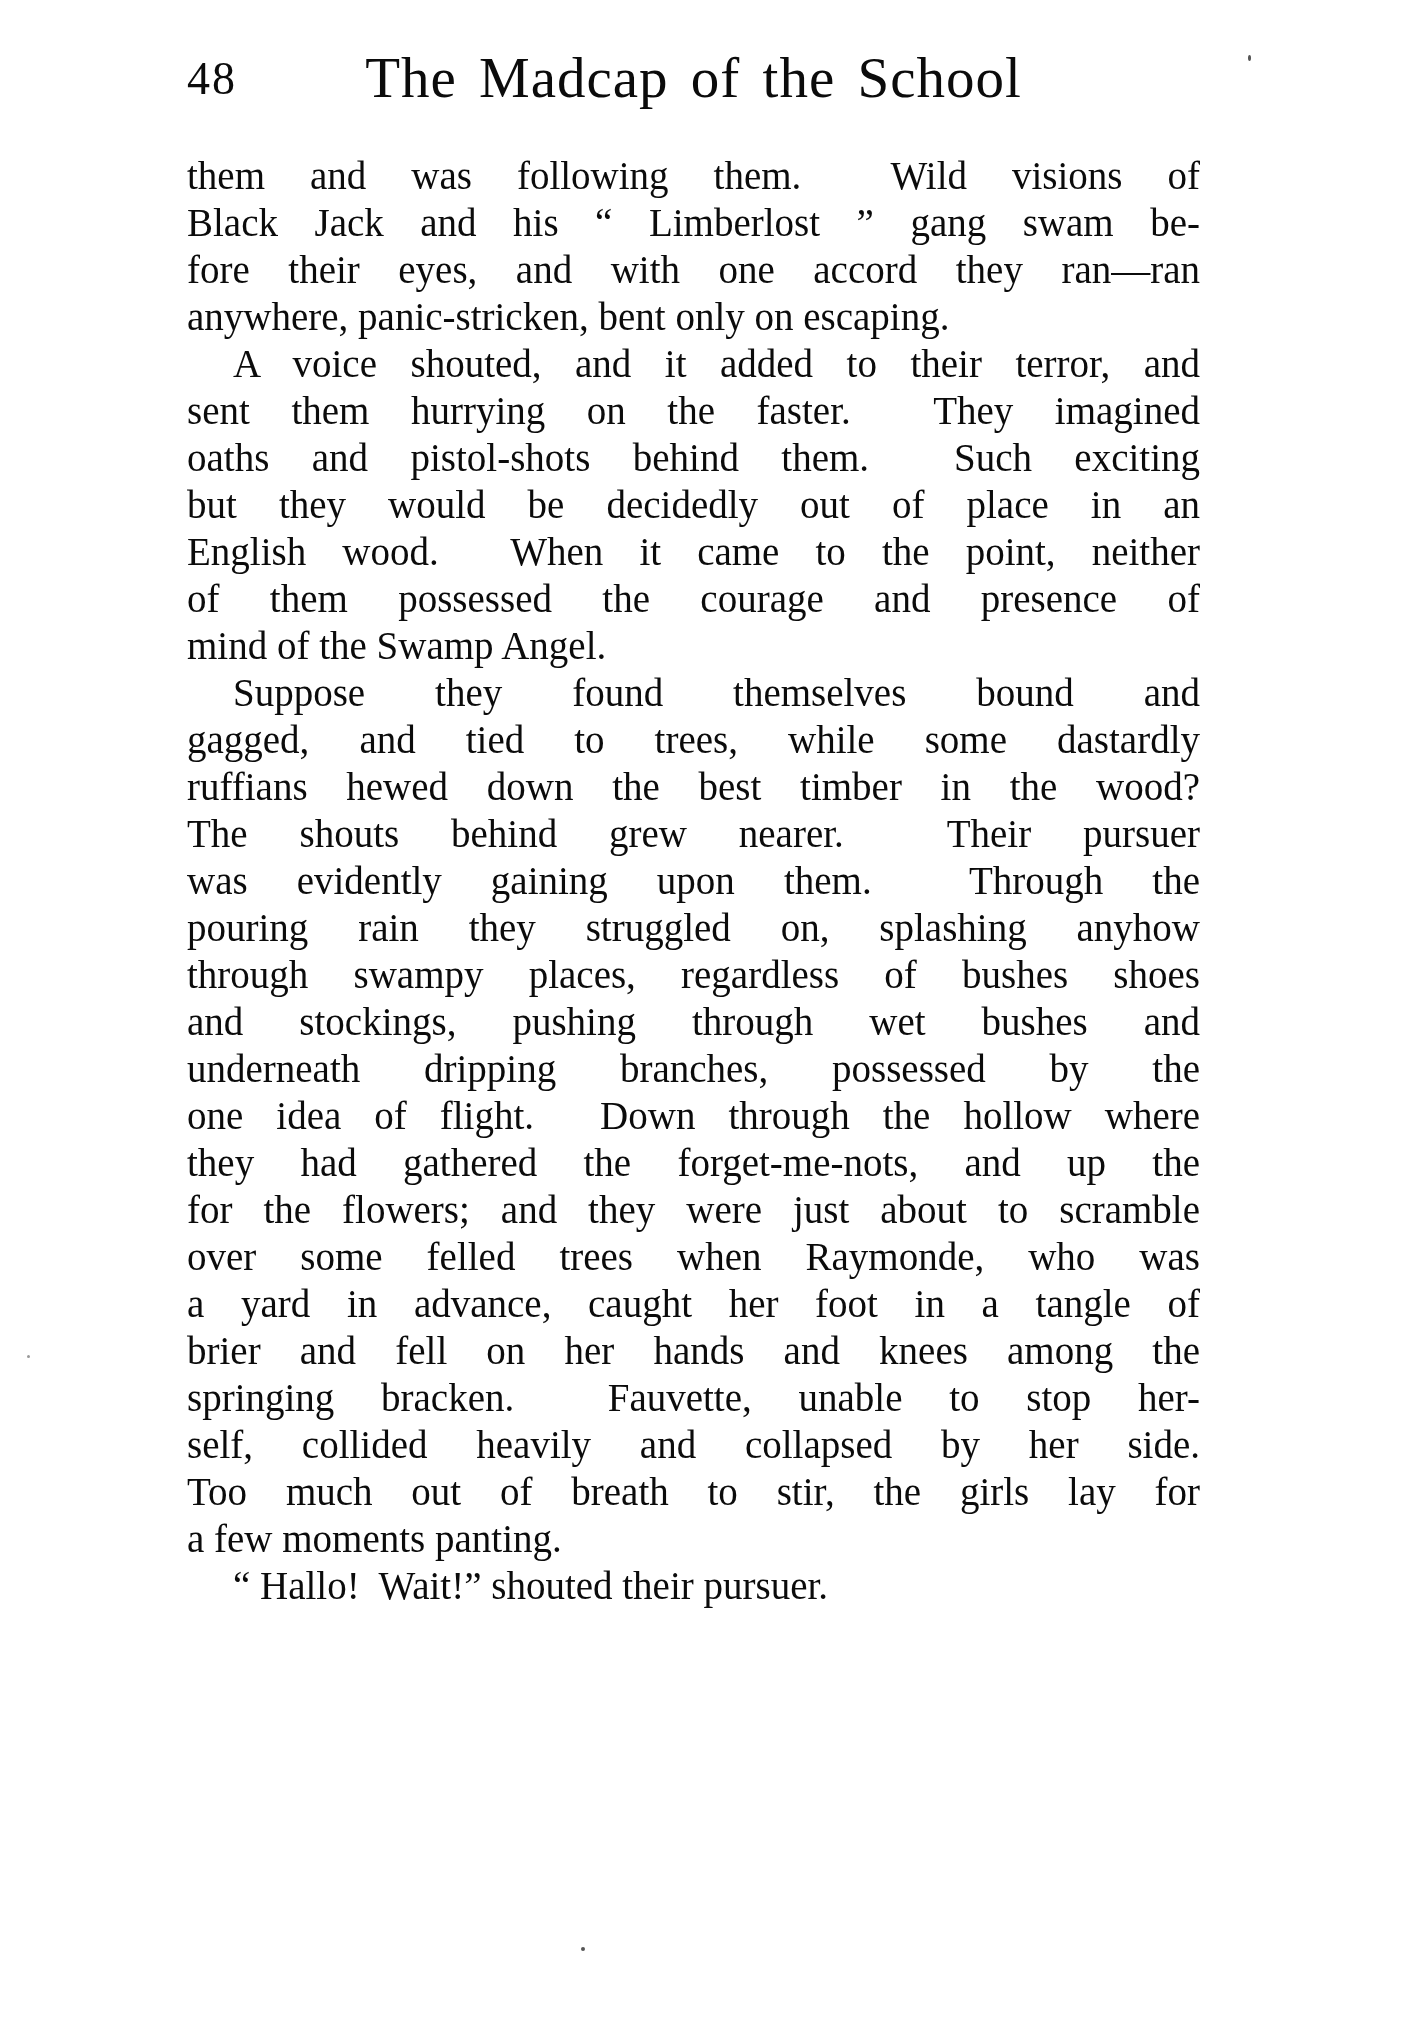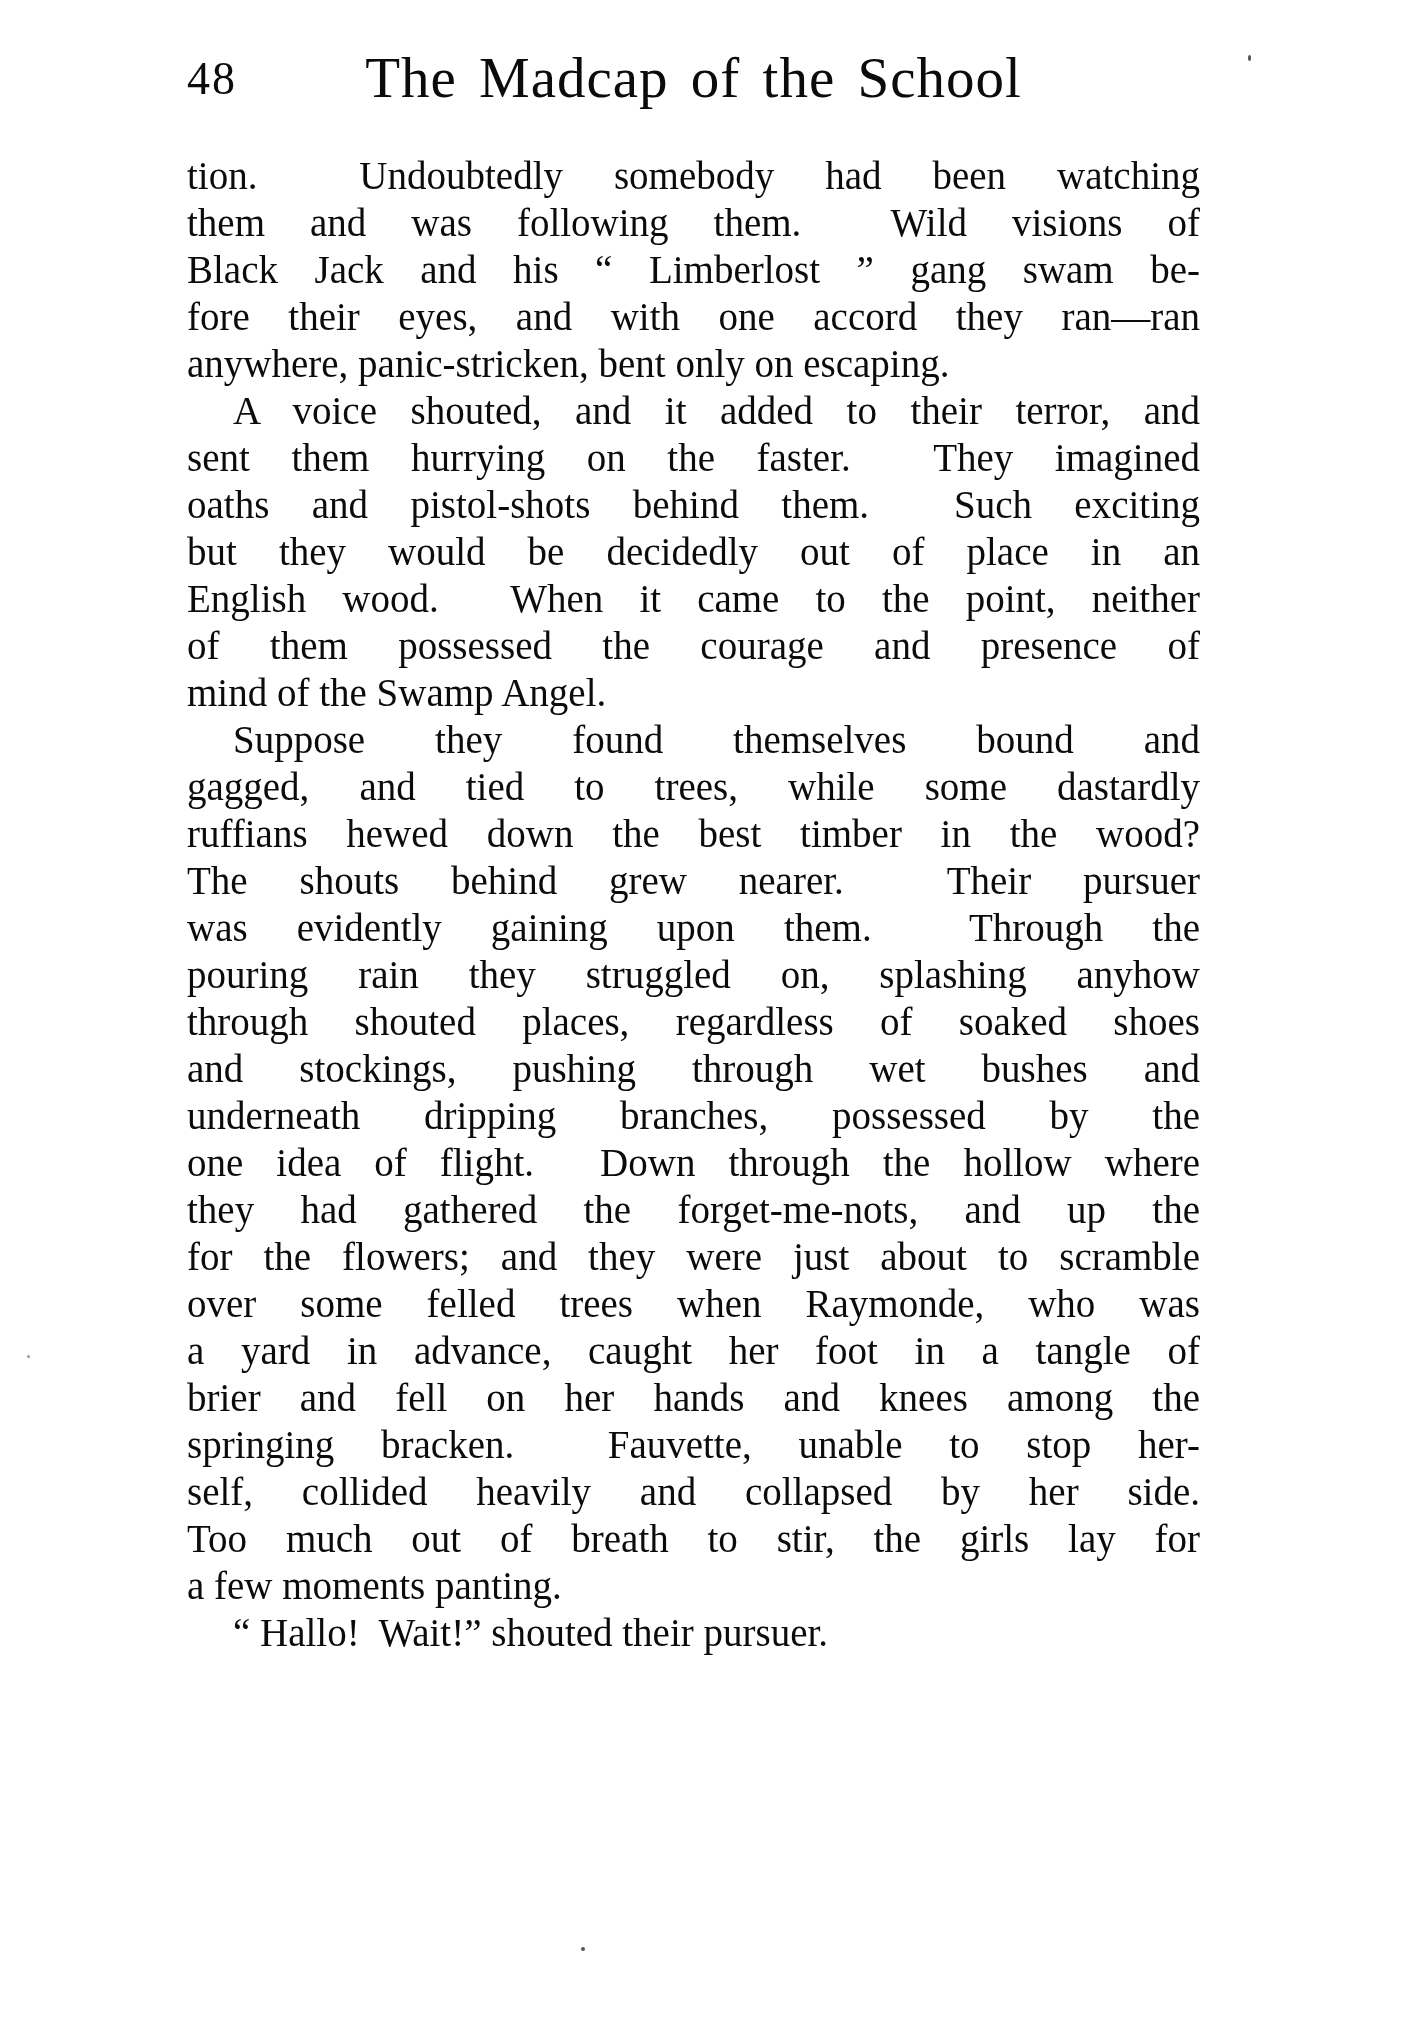--- a/index.html
+++ b/index.html
@@ -68,39 +68,38 @@
 </style>
 </head>
 <body>
 
 <div class="page">
   <div class="header">
     <span class="pagenum">48</span>
     <h1 class="title">The Madcap of the School</h1>
   </div>
   <div class="bodytext" id="body-lines">
-      <div class="line">tion.&nbsp; Undoubtedly somebody had been watching</div>
       <div class="line">them and was following them.&nbsp; Wild visions of</div>
       <div class="line">Black Jack and his “ Limberlost ” gang swam be-</div>
       <div class="line">fore their eyes, and with one accord they ran—ran</div>
       <div class="line end">anywhere, panic-stricken, bent only on escaping.</div>
       <div class="line indent">A voice shouted, and it added to their terror, and</div>
       <div class="line">sent them hurrying on the faster.&nbsp; They imagined</div>
       <div class="line">oaths and pistol-shots behind them.&nbsp; Such exciting</div>
       <div class="line">but they would be decidedly out of place in an</div>
       <div class="line">English wood.&nbsp; When it came to the point, neither</div>
       <div class="line">of them possessed the courage and presence of</div>
       <div class="line end">mind of the Swamp Angel.</div>
       <div class="line indent">Suppose they found themselves bound and</div>
       <div class="line">gagged, and tied to trees, while some dastardly</div>
       <div class="line">ruffians hewed down the best timber in the wood?</div>
       <div class="line">The shouts behind grew nearer.&nbsp; Their pursuer</div>
       <div class="line">was evidently gaining upon them.&nbsp; Through the</div>
       <div class="line">pouring rain they struggled on, splashing anyhow</div>
-      <div class="line">through shouted places, regardless of soaked shoes</div>
+      <div class="line">through swampy places, regardless of bushes shoes</div>
       <div class="line">and stockings, pushing through wet bushes and</div>
       <div class="line">underneath dripping branches, possessed by the</div>
       <div class="line">one idea of flight.&nbsp; Down through the hollow where</div>
       <div class="line">they had gathered the forget-me-nots, and up the</div>
       <div class="line">for the flowers; and they were just about to scramble</div>
       <div class="line">over some felled trees when Raymonde, who was</div>
       <div class="line">a yard in advance, caught her foot in a tangle of</div>
       <div class="line">brier and fell on her hands and knees among the</div>
       <div class="line">springing bracken.&nbsp; Fauvette, unable to stop her-</div>
       <div class="line">self, collided heavily and collapsed by her side.</div>

